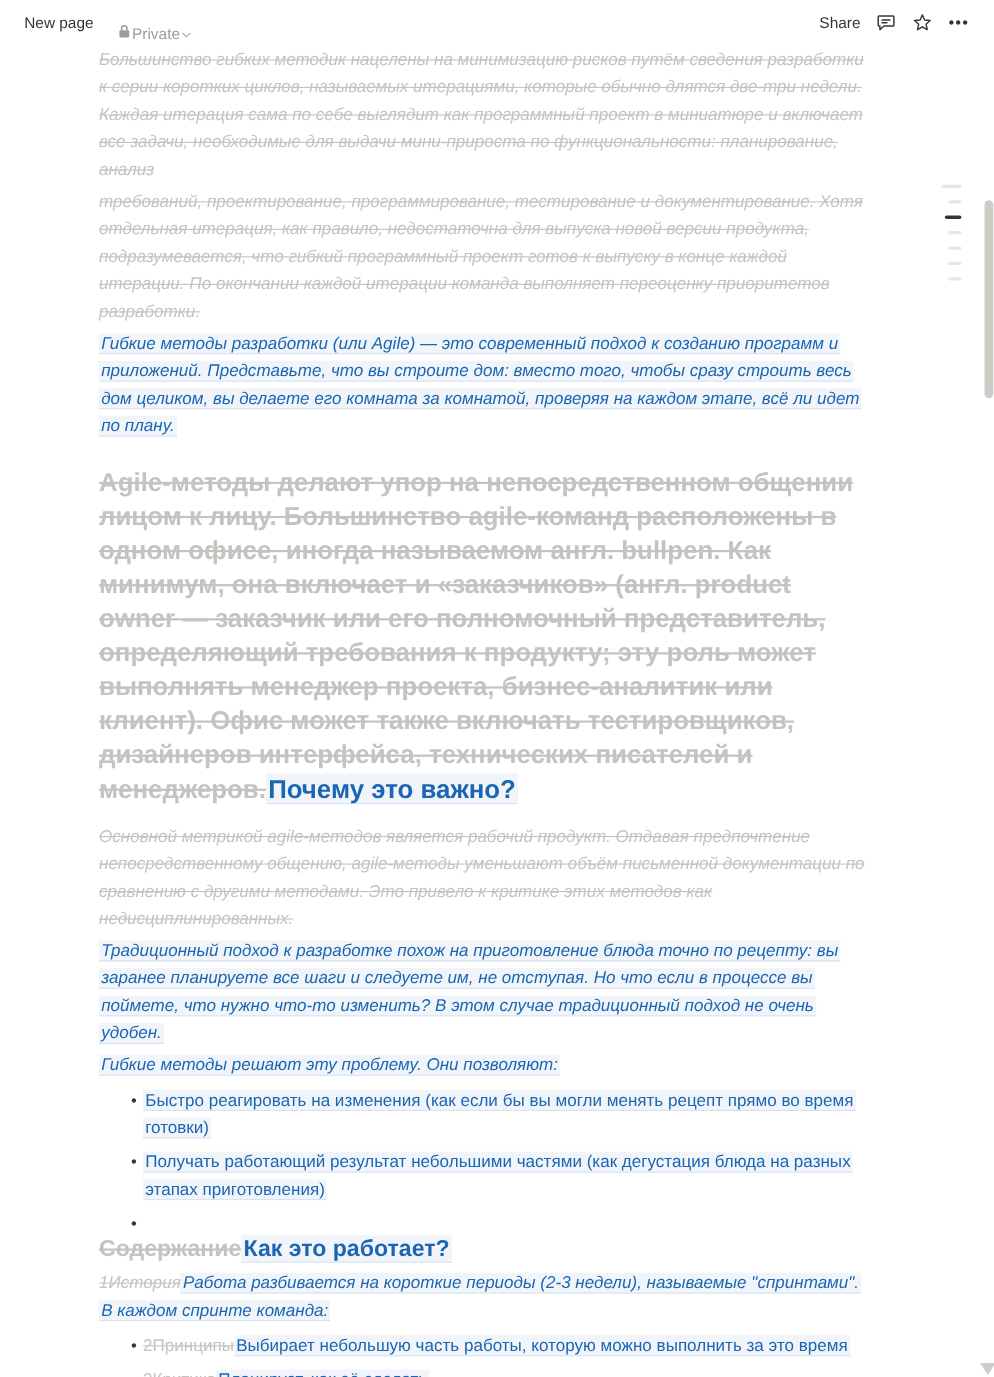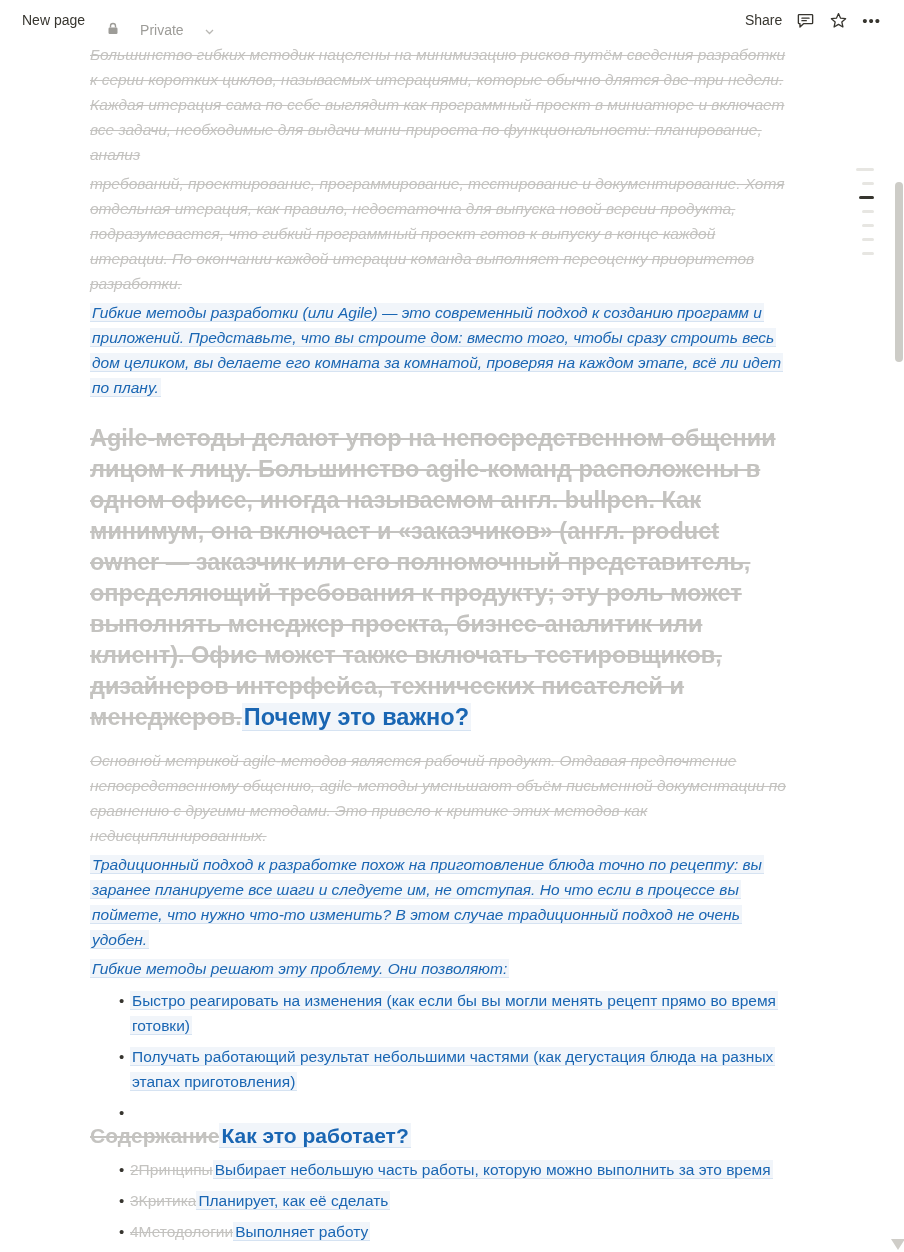--- a/index.html
+++ b/index.html
@@ -8,21 +8,21 @@
     font-family: "Liberation Sans", sans-serif;
     background:#ffffff; color:#37352f;
     position:relative; overflow:hidden;
   }
   
   .topbar{
     height:40px; display:flex; align-items:center;
     padding:0 16px; font-size:14px;justify-content:space-between;
   }
   .tb-title{ color:#37352f; padding:2px 6px; border-radius:4px; cursor:pointer; }
-  .tb-privacy{ display:flex; align-items:center; gap:21px; margin-left:10px;
+  .tb-privacy{ display:flex; align-items:center; gap:1px; margin-left:10px;
     color:#9d9c98; padding:2px 6px; border-radius:4px; cursor:pointer;margin-top:20px; }
   .tb-spacer{ flex:1; }
   .tb-right{ display:flex; align-items:center; }
   .tb-btn{ display:flex; align-items:center; justify-content:center;
     padding:3px 7px; border-radius:4px; cursor:pointer; color:#37352f; }
   .tb-btn svg{ display:block; }
   .tb-more{ font-size:15px; letter-spacing:1px; color:#37352f; }
   
   .doc{
     position:absolute; top:40px; left:90px; width:703px;
@@ -132,20 +132,21 @@
   <p class="p"><span class="ins">Гибкие методы решают эту проблему. Они позволяют:</span></p>
 
   <ul>
     <li class="li"><span class="dot">•</span><span class="ins">Быстро реагировать на изменения (как если бы вы могли менять рецепт прямо во время готовки)</span></li>
     <li class="li"><span class="dot">•</span><span class="ins">Получать работающий результат небольшими частями (как дегустация блюда на разных этапах приготовления)</span></li>
     <li class="li"><span class="dot">•</span></li>
   </ul>
 
   <div class="h2"><span class="del">Содержание</span><span class="ins">Как это работает?</span></div>
 
+  <p class="p"><span class="del">1История</span><span class="ins">Работа разбивается на короткие периоды (2-3 недели), называемые "спринтами". В каждом спринте команда:</span></p>
 
   <ul>
     <li class="li"><span class="dot">•</span><span class="del">2Принципы</span><span class="ins">Выбирает небольшую часть работы, которую можно выполнить за это время</span></li>
     <li class="li"><span class="dot">•</span><span class="del">3Критика</span><span class="ins">Планирует, как её сделать</span></li>
     <li class="li"><span class="dot">•</span><span class="del">4Методологии</span><span class="ins">Выполняет работу</span></li>
   </ul>
 
 </div>
 
 <div class="outline">

